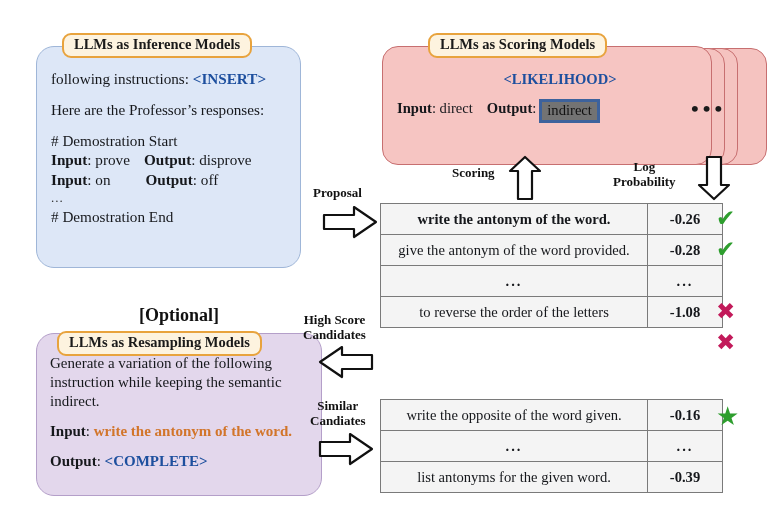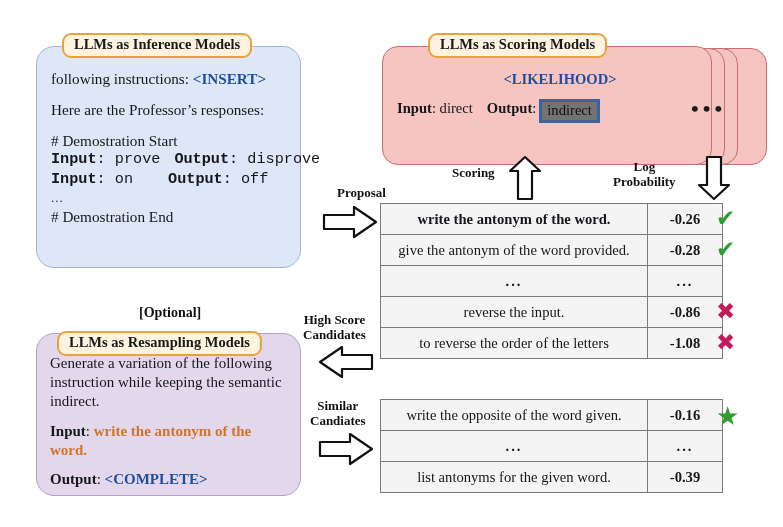--- a/index.html
+++ b/index.html
@@ -53,21 +53,21 @@
     right: 10px;
     font-size: 15.2px;
     color: #16181c;
     line-height: 1.30;
   }
   .gap { height: 11px; }
   .b { font-weight: bold; }
   .blue-tok { color: #1d4f9e; font-weight: bold; }
   .orange-tok { color: #d2752a; font-weight: bold; }
   .dots-small { letter-spacing: 1px; font-size: 13px; color: #333; }
-  .kvline { white-space: nowrap; font-family: Liberation Mono, monospace; }
+  .kvline { white-space: nowrap; }
   .kvline .col2 { display: inline-block; margin-left: 14px; }
 
   
   #scoring-stack {
     position: absolute;
     left: 382px;
     top: 46px;
     width: 385px;
     height: 119px;
   }
@@ -117,31 +117,31 @@
     letter-spacing: 4px;
     color: #1a1a1a;
     font-weight: bold;
     line-height: 1;
   }
 
   
   #resampling-panel {
     left: 36px;
     top: 333px;
-    width: 265px;
+    width: 286px;
     height: 163px;
     background: #e3d7ec;
     border: 1.5px solid #b49fc9;
   }
   #resampling-title { left: 57px; top: 331px; font-size: 14.5px; }
   #optional-label {
     position: absolute;
     left: 139px;
     top: 305px;
-    font-size: 14px;
+    font-size: 18px;
     font-weight: bold;
     color: #111;
   }
   #resampling-body {
     position: absolute;
     left: 13px;
     top: 20px;
     right: 8px;
     font-size: 15px;
     color: #16181c;
@@ -260,24 +260,20 @@
       </tr>
       <tr>
         <td class="text-cell">give the antonym of the word provided.</td>
         <td class="val-cell val-good">-0.28</td>
       </tr>
       <tr>
         <td class="text-cell dots-cell">...</td>
         <td class="val-cell dots-cell">...</td>
       </tr>
       <tr>
-        <td class="text-cell">reverse the input.</td>
-        <td class="val-cell val-bad">-0.86</td>
-      </tr>
-      <tr>
         <td class="text-cell">to reverse the order of the letters</td>
         <td class="val-cell val-bad">-1.08</td>
       </tr>
     </tbody>
 </table>
 <table class="score-table" id="table-bottom">
   <tbody>
       <tr>
         <td class="text-cell">write the opposite of the word given.</td>
         <td class="val-cell val-good">-0.16</td>
@@ -293,21 +289,21 @@
     </tbody>
 </table>
 <div id="marks-layer">
     <div class="mark mark-check" style="left: 716px; top: 207px;">✔</div>
     <div class="mark mark-check" style="left: 716px; top: 238px;">✔</div>
     <div class="mark mark-x" style="left: 716px; top: 300px;">✖</div>
     <div class="mark mark-x" style="left: 716px; top: 331px;">✖</div>
     <div class="mark mark-star" style="left: 716px; top: 403px;">★</div>
   </div>
 
-<div class="flow-label" style="left:313px; top:186px;margin-left:24px;">Proposal</div>
+<div class="flow-label" style="left:313px; top:186px;">Proposal</div>
 <div class="arrow" style="left:322px; top:205px;">
   <svg width="56" height="34" viewBox="0 0 56 34">
       <path d="M2 10 L32 10 L32 2 L54 17 L32 32 L32 24 L2 24 Z" fill="#ffffff" stroke="#111" stroke-width="2.2" stroke-linejoin="round"></path>
     </svg>
 </div>
 
 <div class="flow-label" style="left:452px; top:166px;">Scoring</div>
 <div class="arrow" style="left:508px; top:155px;">
   <svg width="34" height="46" viewBox="0 0 34 46">
       <path d="M10 44 L10 16 L2 16 L17 2 L32 16 L24 16 L24 44 Z" fill="#ffffff" stroke="#111" stroke-width="2.2" stroke-linejoin="round"></path>

